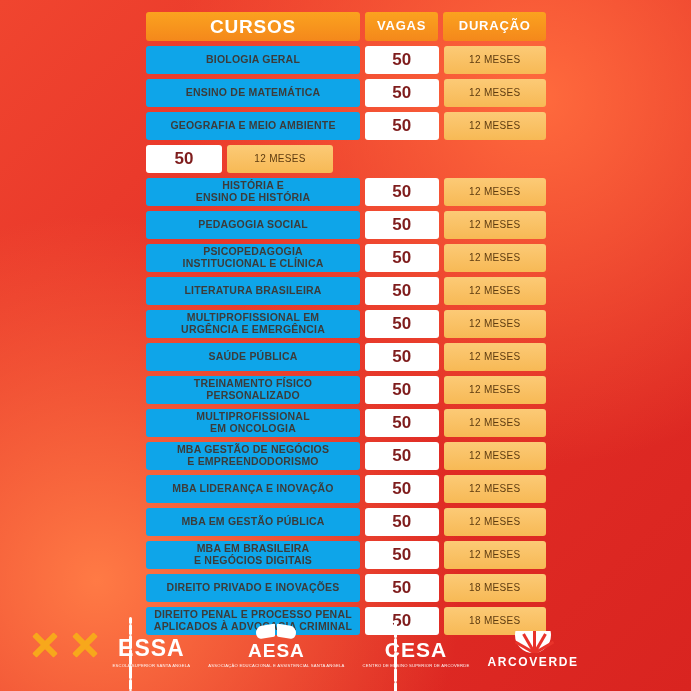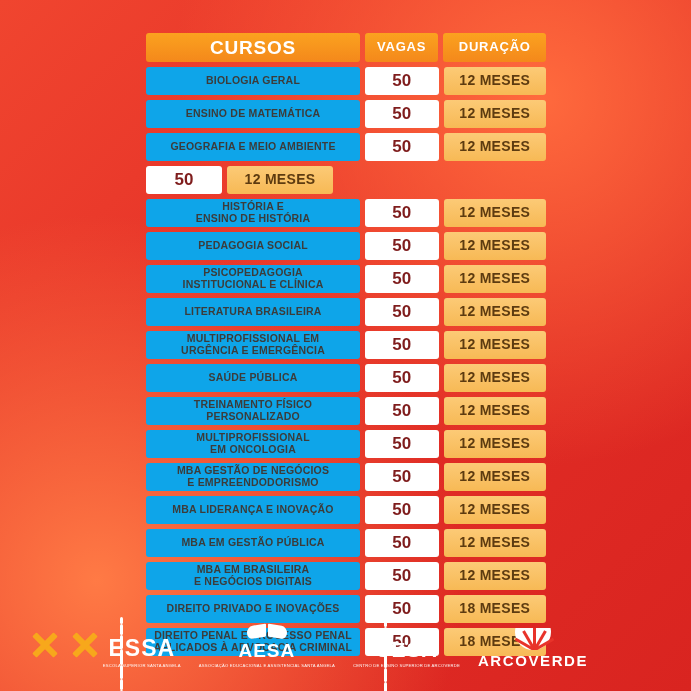--- a/index.html
+++ b/index.html
@@ -14,21 +14,21 @@
       radial-gradient(circle at 78% 14%, #ff6a3d 0%, rgba(255,106,61,0) 46%),
       radial-gradient(circle at 14% 84%, #ff7a45 0%, rgba(255,122,69,0) 44%),
       linear-gradient(135deg, #f0452f 0%, #e42f27 45%, #d92420 100%);
     position: relative;
   }
 
   
   .table-wrap {
     position: absolute;
     left: 146px;
-    top: 33px;
+    top: 12px;
     width: 400px;
   }
   .row {
     display: flex;
     align-items: stretch;
     margin-bottom: 5px;
   }
   .cell {
     display: flex;
     align-items: center;
@@ -67,22 +67,22 @@
   .body-row .c-vagas {
     background: #ffffff;
     color: #7f1d1d;
     font-size: 17px;
     font-weight: bold;
   }
   .body-row .c-dur {
     background: #fbc46a;
     background-image: linear-gradient(180deg,#fcca76 0%, #f7b955 100%);
     color: #5d3b10;
-    font-size: 14px;
-    font-weight: bold;
+    font-size: 10px;
+    font-weight: normal;
     letter-spacing: .3px;
   }
   .course-line { display: block; }
 
   
   .crosses {
     position: absolute;
     left: 32px;
     bottom: 33px;
     display: flex;
@@ -124,21 +124,21 @@
     display: block;
     font-size: 4.2px;
     letter-spacing: .2px;
     line-height: 1.35;
     margin-top: 1px;
     opacity: .95;
   }
   .aesa .name { font-size: 19px; }
   .essa .name { font-size: 23px; }
   .cesa .name { font-size: 21px; }
-  .arco .name { font-size: 15px; letter-spacing: 1.6px; }
+  .arco .name { font-size: 12px; letter-spacing: 1.6px; }
 
   .book {
     width: 40px; height: 14px;
     position: relative;
   }
   .book::before, .book::after {
     content: "";
     position: absolute;
     bottom: 0;
     width: 19px; height: 13px;

